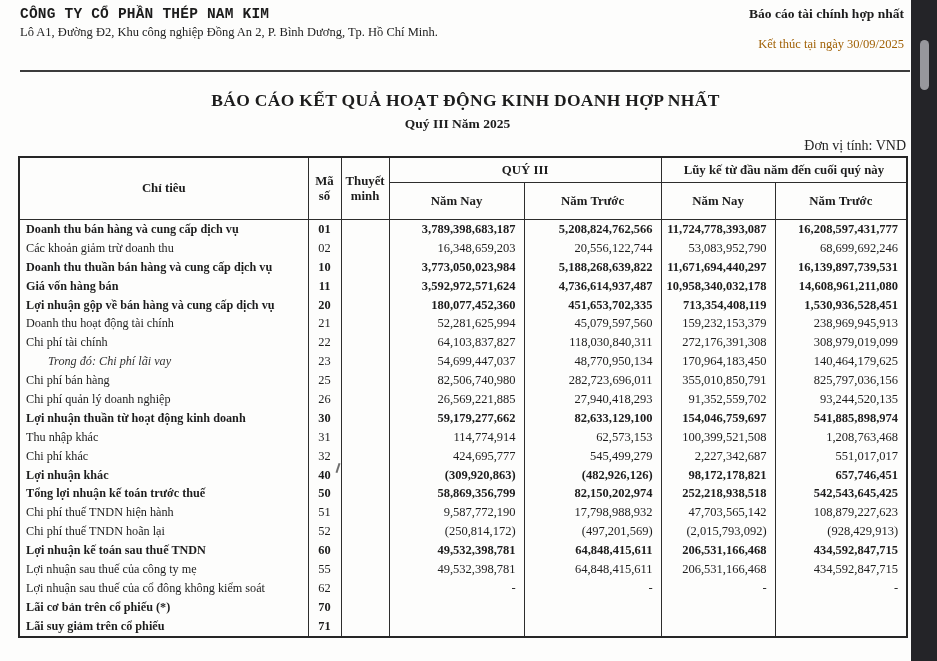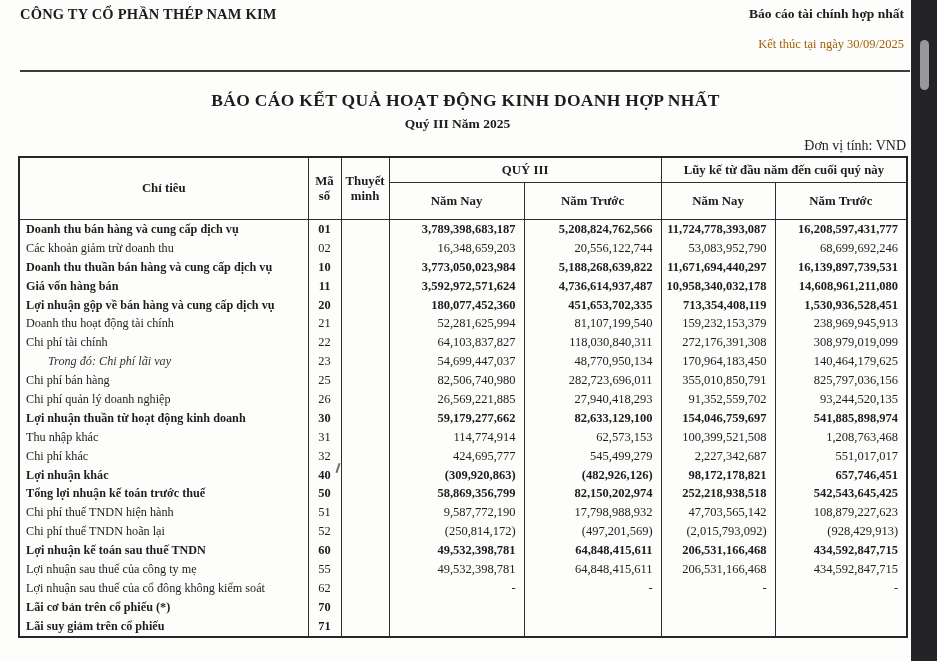--- a/index.html
+++ b/index.html
@@ -3,21 +3,21 @@
 <meta charset="utf-8">
 <style>
   html,body{margin:0;padding:0;background:#ffffff;}
   .page{
     position:relative;width:937px;height:661px;overflow:hidden;
     background:#fdfdfc;color:#1c1c1c;
     font-family:"Liberation Serif","DejaVu Serif",serif;
   }
   
   .letterhead-left{position:absolute;left:20px;top:6px;width:560px;}
-  .company-name{font-weight:bold;font-size:14.5px;letter-spacing:.2px;}
+  .company-name{font-weight:bold;font-size:14.5px;letter-spacing:.2px;font-family:Liberation Mono, monospace;}
   .company-address{font-size:12.5px;margin-top:3px;color:#222;}
   .doc-type{font-weight:bold;font-size:13px;margin-top:3px;}
   .letterhead-right{position:absolute;right:33px;top:6px;text-align:right;}
   .report-kind{font-weight:bold;font-size:13.5px;}
   .period-end{font-size:12.5px;margin-top:15px;color:#a16207;}
   .head-rule{position:absolute;left:20px;top:70px;width:890px;height:0;border-top:2.5px solid #3c3c3c;}
   
   .title-main{position:absolute;left:8px;top:90px;width:915px;text-align:center;font-weight:bold;font-size:17.5px;letter-spacing:.3px;}
   .title-sub{position:absolute;left:0;top:116px;width:915px;text-align:center;font-weight:bold;font-size:13.5px;}
   .unit-note{position:absolute;right:31px;top:138px;font-size:14px;color:#222;}
@@ -50,20 +50,21 @@
   .viewer-gutter{position:absolute;right:0;top:0;width:26px;height:661px;background:#242428;}
   .scroll-thumb{position:absolute;right:8px;top:40px;width:9px;height:50px;border-radius:5px;background:#97979c;}
 </style>
 </head>
 <body>
 
 <div class="page">
 
   <div class="letterhead-left">
     <div class="company-name">CÔNG TY CỔ PHẦN THÉP NAM KIM</div>
+    <div class="company-address">Lô A1, Đường Đ2, Khu công nghiệp Đồng An 2, P. Bình Dương, Tp. Hồ Chí Minh.</div>
   </div>
   <div class="letterhead-right">
     <div class="report-kind">Báo cáo tài chính hợp nhất</div>
     <div class="period-end">Kết thúc tại ngày 30/09/2025</div>
   </div>
   <div class="head-rule"></div>
 
   <div class="title-main">BÁO CÁO KẾT QUẢ HOẠT ĐỘNG KINH DOANH HỢP NHẤT</div>
   <div class="title-sub">Quý III Năm 2025</div>
   <div class="unit-note">Đơn vị tính: VND</div>
@@ -137,21 +138,21 @@
       <td class="c-num">180,077,452,360</td>
       <td class="c-num">451,653,702,335</td>
       <td class="c-num">713,354,408,119</td>
       <td class="c-num">1,530,936,528,451</td>
     </tr>
         <tr class="data style-normal">
       <td class="c-name">Doanh thu hoạt động tài chính</td>
       <td class="c-code">21</td>
       <td class="c-note"></td>
       <td class="c-num">52,281,625,994</td>
-      <td class="c-num">81,107,199,540</td>
+      <td class="c-num">45,079,597,560</td>
       <td class="c-num">159,232,153,379</td>
       <td class="c-num">238,969,945,913</td>
     </tr>
         <tr class="data style-normal">
       <td class="c-name">Chi phí tài chính</td>
       <td class="c-code">22</td>
       <td class="c-note"></td>
       <td class="c-num">64,103,837,827</td>
       <td class="c-num">118,030,840,311</td>
       <td class="c-num">272,176,391,308</td>

